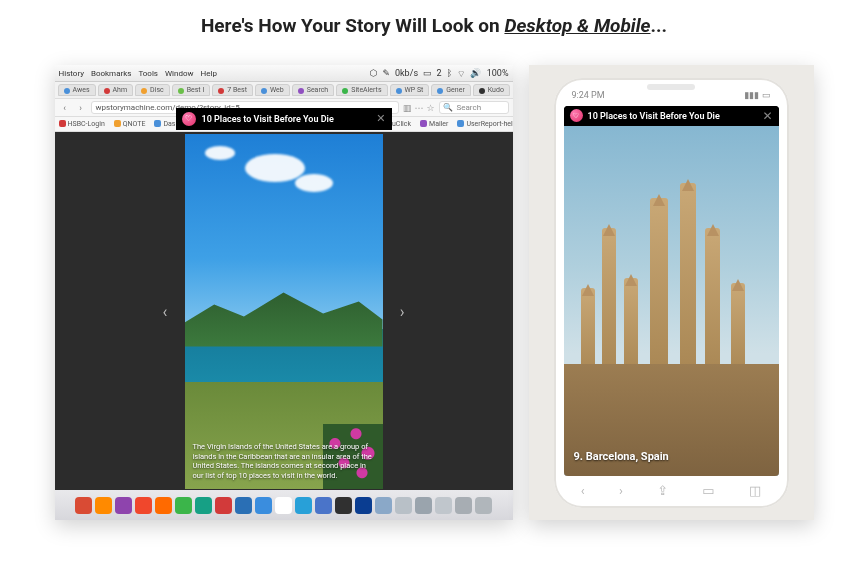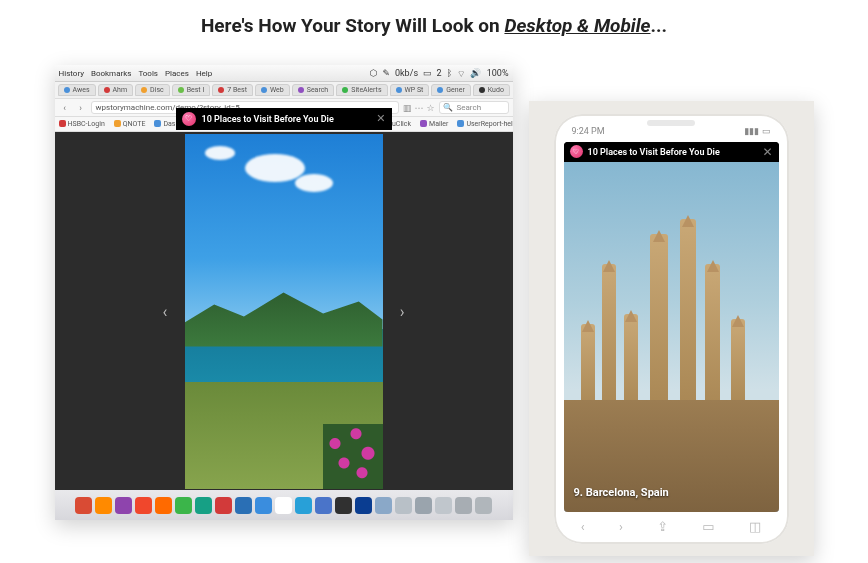--- a/index.html
+++ b/index.html
@@ -8,21 +8,21 @@
   .heading .ul { text-decoration:underline; font-style:italic; }
   .previews { display:flex; justify-content:center; gap:16px; margin-top:28px; padding:0 30px; }
 
   
   .desktop-card { width:458px; height:455px; box-shadow:0 6px 20px rgba(0,0,0,.18); background:#2c2c2c; display:flex; flex-direction:column; overflow:hidden; }
   .mac-menubar { background:linear-gradient(#fafafa,#e9e9e9); height:17px; display:flex; align-items:center; font-size:8px; color:#333; padding:0 4px; gap:7px; border-bottom:1px solid #ccc; }
   .mac-menubar .menus { display:flex; gap:7px; }
   .mac-menubar .spacer { flex:1; }
   .mac-menubar .icons { display:flex; gap:5px; align-items:center; font-size:9px; color:#333; }
   .tabstrip { background:#f2f2f2; height:17px; display:flex; align-items:center; font-size:7px; color:#555; padding:0 3px; gap:2px; border-bottom:1px solid #ddd; }
-  .tabstrip .tab { background:#e3e3e3; border:1px solid #cfcfcf; border-radius:3px 3px 0 0; padding:1px 5px; display:flex; align-items:center; gap:3px; white-space:nowrap; }
+  .tabstrip .tab { background:#e3e3e3; border:1px solid #cfcfcf; border-radius:3px 3px 0 0; padding:1px 5px; display:flex; align-items:flex-end; gap:3px; white-space:nowrap; }
   .tabstrip .dot { width:6px; height:6px; border-radius:50%; }
   .addrbar { background:#f7f7f7; height:18px; display:flex; align-items:center; padding:0 4px; gap:4px; border-bottom:1px solid #ddd; }
   .addrbar .nav-btn { width:12px; height:12px; display:flex; align-items:center; justify-content:center; font-size:9px; color:#777; }
   .addrbar .url { flex:1; font-size:8px; background:#fff; border:1px solid #ddd; border-radius:3px; padding:1px 4px; color:#555; white-space:nowrap; overflow:hidden; }
   .addrbar .search { width:70px; font-size:8px; background:#fff; border:1px solid #ddd; border-radius:3px; padding:1px 4px; color:#888; }
   .addrbar .meta { font-size:9px; color:#888; display:flex; gap:3px; }
   .bookbar { background:#f7f7f7; height:15px; display:flex; align-items:center; font-size:7px; color:#555; padding:0 4px; gap:9px; white-space:nowrap; overflow:hidden; border-bottom:1px solid #ddd; }
   .bookbar .bk { display:flex; gap:2px; }
   .bookbar .bico { width:7px; height:7px; border-radius:2px; }
   .viewport { flex:1; background:#2c2c2c; position:relative; display:flex; align-items:center; justify-content:center; }
@@ -40,21 +40,21 @@
   .flowers { position:absolute; bottom:0; right:0; width:60px; height:65px; background:radial-gradient(circle at 20% 30%,#d03aa2 0 5px,transparent 6px),radial-gradient(circle at 55% 15%,#d03aa2 0 5px,transparent 6px),radial-gradient(circle at 75% 45%,#d03aa2 0 6px,transparent 7px),radial-gradient(circle at 35% 60%,#d03aa2 0 5px,transparent 6px),radial-gradient(circle at 65% 75%,#d03aa2 0 5px,transparent 6px),#2f5a2a;}
   .chev { position:absolute; top:50%; transform:translateY(-50%); color:#bbb; font-size:16px; }
   .chev.l { left:-22px; } .chev.r { right:-22px; }
   .story-caption { position:absolute; left:8px; right:8px; bottom:8px; color:#fff; text-shadow:0 1px 2px rgba(0,0,0,.7); }
   .story-caption .cap-ttl { font-size:10px; font-weight:700; margin-bottom:3px; }
   .story-caption .cap-body { font-size:7.5px; line-height:1.28; }
   .dock { height:30px; background:linear-gradient(#e9e9ec,#d7d7dc); display:flex; align-items:center; justify-content:center; gap:3px; padding:0 6px; }
   .dock .app { width:17px; height:17px; border-radius:4px; }
 
   
-  .mobile-card { width:285px; height:455px; box-shadow:0 6px 20px rgba(0,0,0,.18); background:#eceae6; display:flex; align-items:center; justify-content:center;margin-top:36px; }
+  .mobile-card { width:285px; height:455px; box-shadow:0 6px 20px rgba(0,0,0,.18); background:#eceae6; display:flex; align-items:center; justify-content:center; }
   .phone { width:235px; height:430px; background:#fff; border-radius:28px; box-shadow:0 0 0 2px #e3e1dd inset; position:relative; display:flex; flex-direction:column; padding:8px 10px 6px; }
   .phone .notch { position:absolute; top:6px; left:50%; transform:translateX(-50%); width:48px; height:6px; background:#e8e8e8; border-radius:4px; }
   .phone .status { display:flex; justify-content:space-between; font-size:9px; color:#888; margin-top:4px; padding:0 8px; }
   .phone .status .sig { display:flex; gap:3px; align-items:center; }
   .phone .safari { flex:1; background:#000; border-radius:4px; margin-top:6px; position:relative; overflow:hidden; display:flex; flex-direction:column; }
   .phone .st-hdr { display:flex; align-items:center; gap:5px; padding:3px 6px; background:#000; }
   .phone .st-hdr .heart2 { width:13px; height:13px; border-radius:50%; background:radial-gradient(circle at 30% 30%,#ff7ab0,#e0306a); display:flex; align-items:center; justify-content:center; color:#fff; font-size:7px;}
   .phone .st-hdr .t2 { color:#fff; font-size:9px; font-weight:600; flex:1; }
   .phone .st-hdr .x2 { color:#888; font-size:12px; }
   .phone .st-img { flex:1; position:relative; overflow:hidden; }
@@ -79,21 +79,21 @@
 </h1>
 
 <div class="previews">
 
   <div class="desktop-card">
     <div class="mac-menubar">
       <div class="menus">
         <span>History</span>
         <span>Bookmarks</span>
         <span>Tools</span>
-        <span>Places</span>
+        <span>Window</span>
         <span>Help</span>
       </div>
       <div class="spacer"></div>
       <div class="icons">
         <span>⬡</span>
         <span>✎</span>
         <span>0kb/s</span>
         <span>▭</span>
         <span>2</span>
         <span>ᛒ</span>
@@ -209,20 +209,21 @@
         <span class="chev r">›</span>
         <div class="story-img">
           <div class="sky"></div>
           <div class="cloud c1"></div>
             <div class="cloud c2"></div>
             <div class="cloud c3"></div>
           <div class="hills"></div>
           <div class="foreground"></div>
           <div class="flowers"></div>
           <div class="story-caption">
+            <div class="cap-body">The Virgin Islands of the United States are a group of islands in the Caribbean that are an insular area of the United States. The islands comes at second place in our list of top 10 places to visit in the world.</div>
           </div>
         </div>
       </div>
     </div>
 
     <div class="dock" id="dock">
         <div class="app" style="background: rgb(217, 75, 52);"></div>
         <div class="app" style="background: rgb(255, 138, 0);"></div>
         <div class="app" style="background: rgb(142, 68, 173);"></div>
         <div class="app" style="background: rgb(240, 71, 44);"></div>

